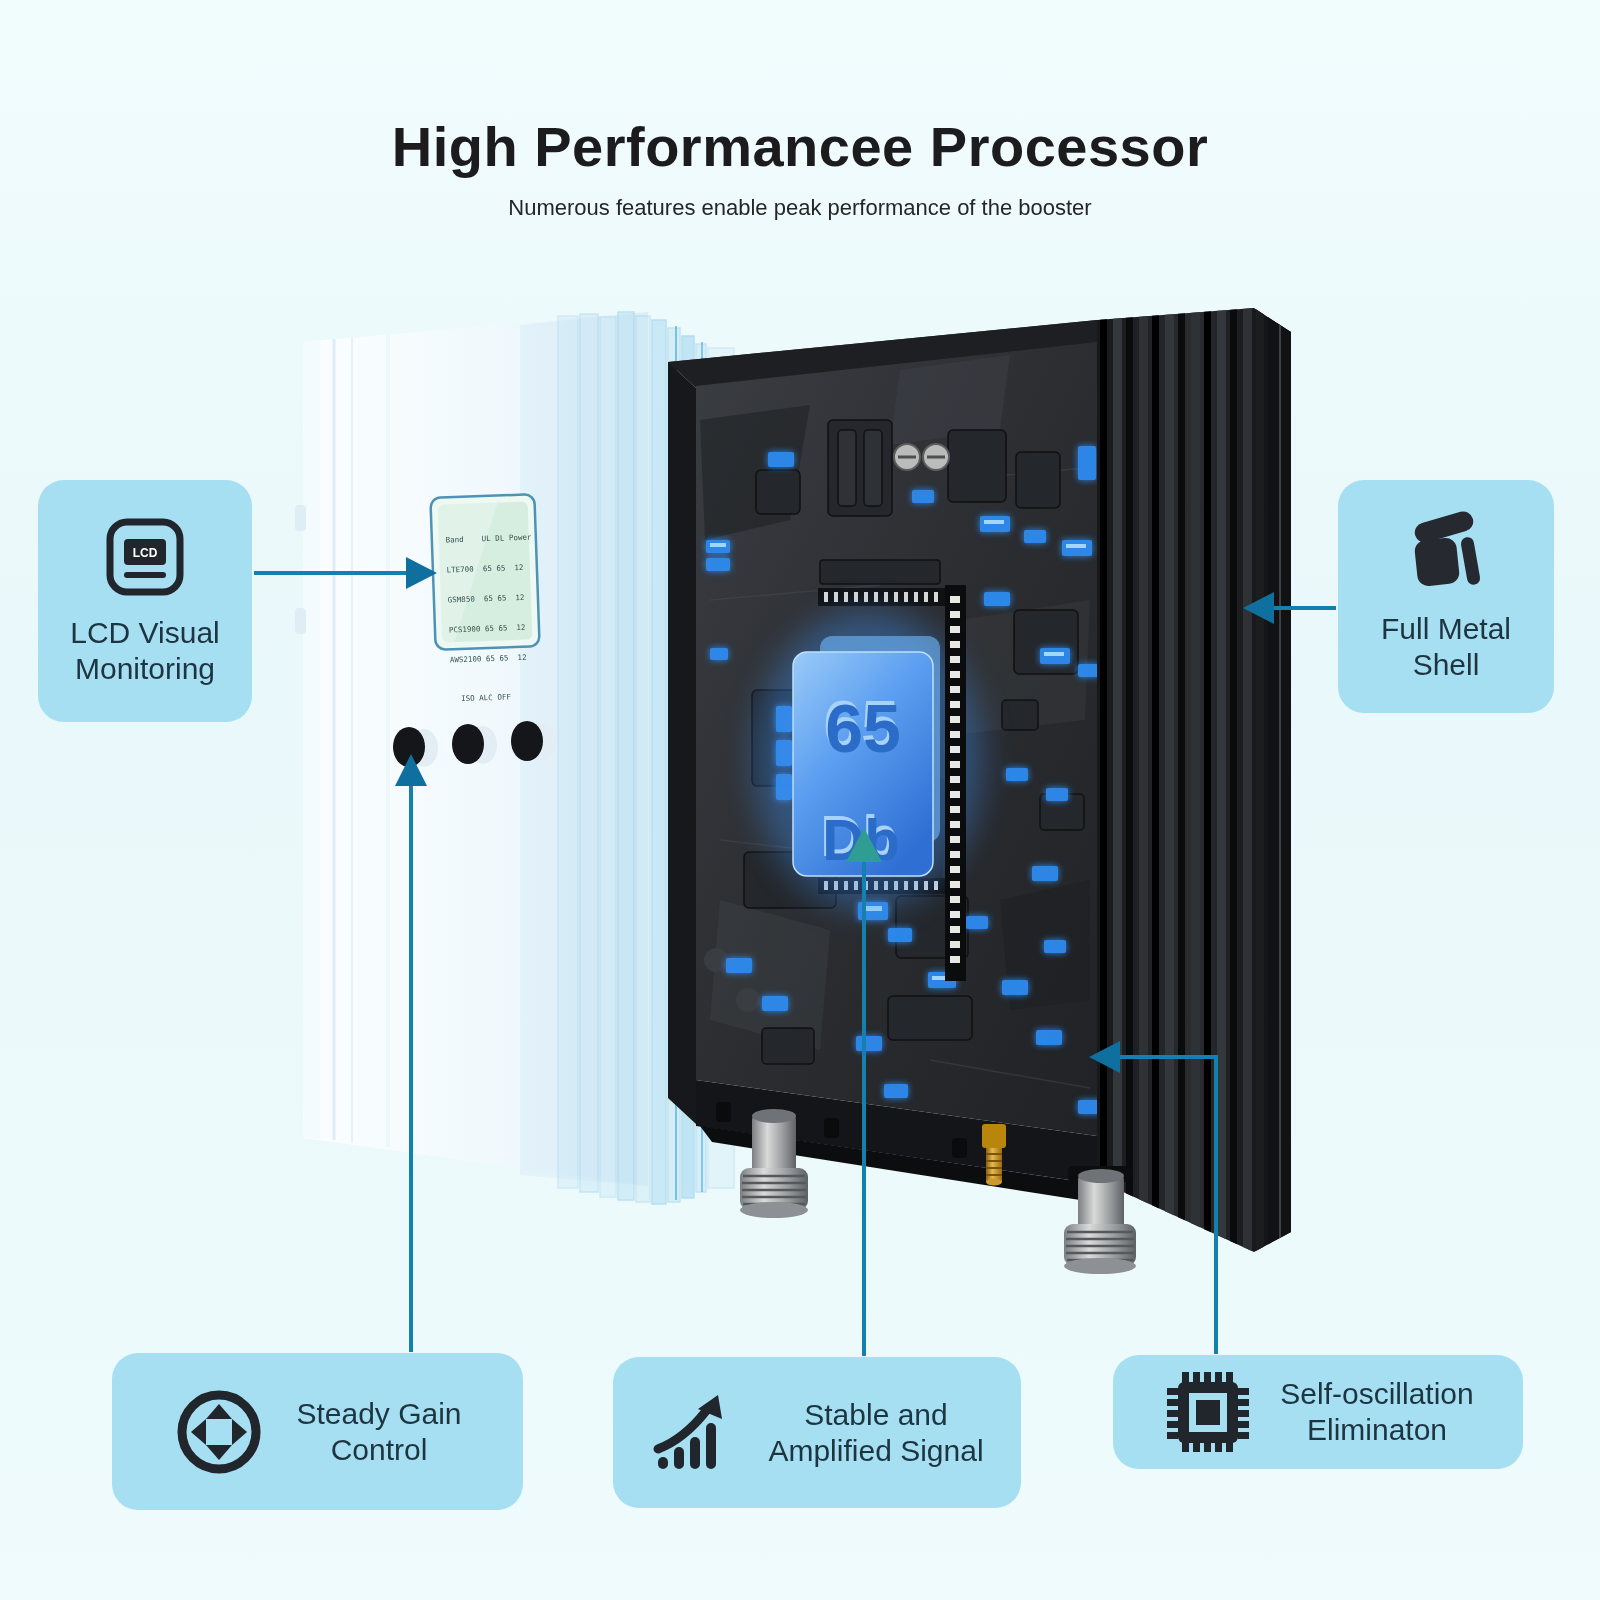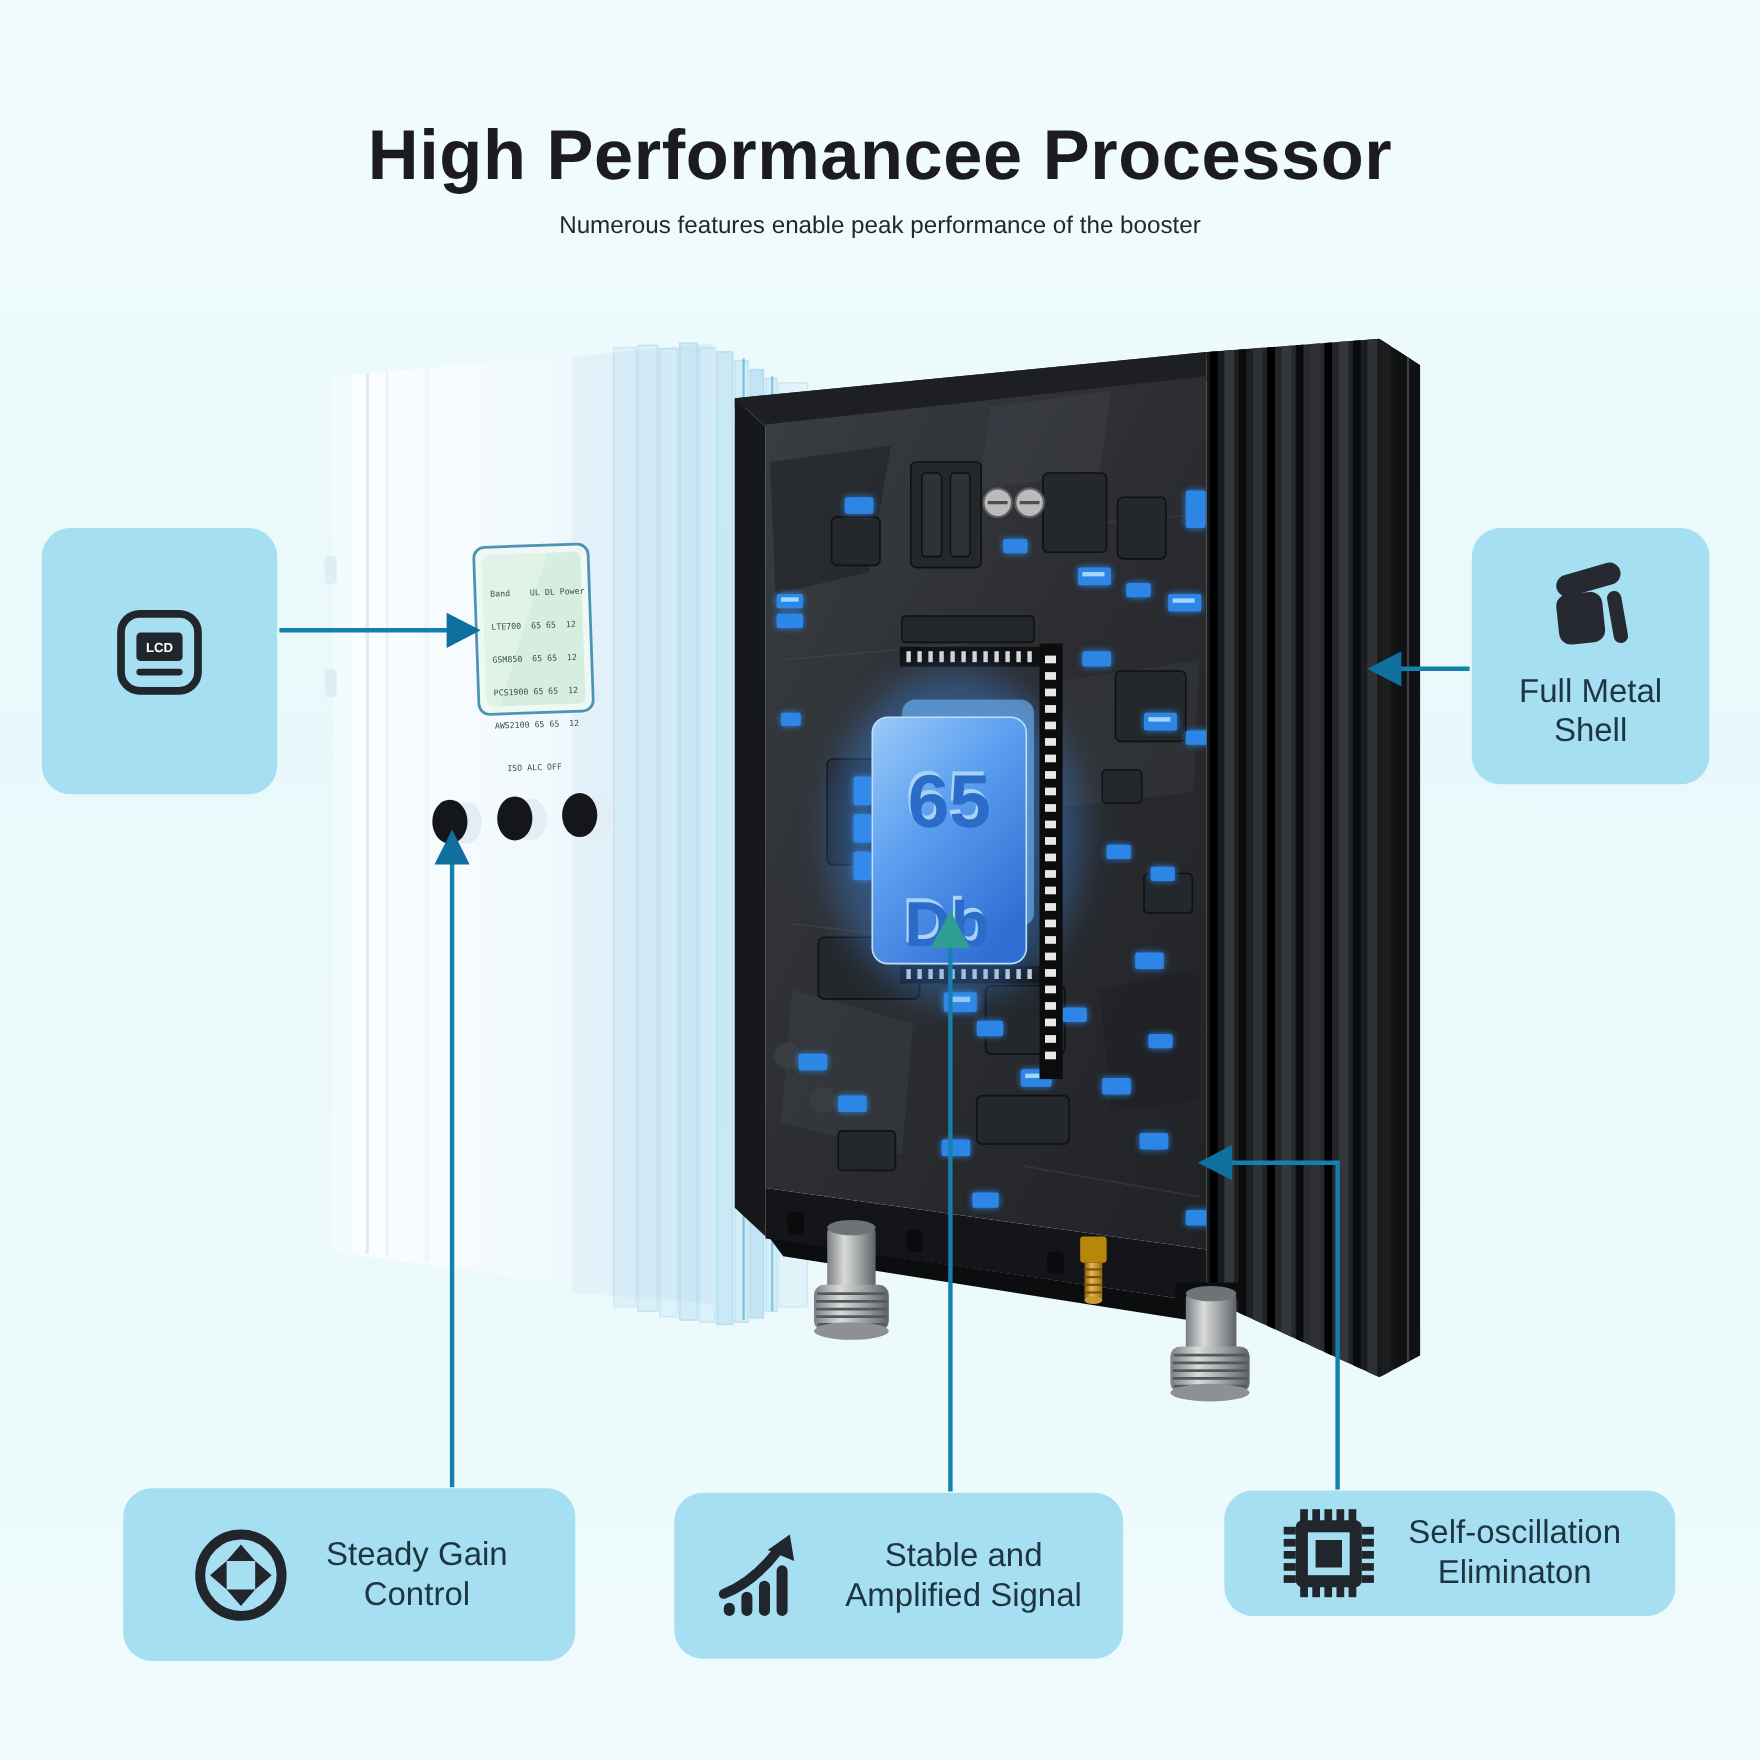--- a/index.html
+++ b/index.html
@@ -1,20 +1,20 @@
 <!DOCTYPE html>
 <html><head>
 <meta charset="utf-8">
 <style>
   html,body{margin:0;padding:0;}
   body{font-family:"Liberation Sans",sans-serif;}
   .stage{position:relative;width:1600px;height:1600px;overflow:hidden;
          background:linear-gradient(180deg,#f1fcfd 0%,#e9f8fa 42%,#effbfc 100%);}
   .hdr{position:absolute;left:0;top:0;width:1600px;text-align:center;z-index:4;}
-  .title{margin:6px;padding-top:98px;font-size:64px;font-weight:bold;color:#1c1c1e;letter-spacing:.5px;}
+  .title{margin:16px;padding-top:98px;font-size:56px;font-weight:bold;color:#1c1c1e;letter-spacing:.5px;}
   .subtitle{margin:14px 0 0 0;font-size:22px;font-weight:400;color:#26262a;}
   .devsvg{position:absolute;left:0;top:0;z-index:1;}
   
   .lcdtext{position:absolute;left:440px;top:506px;width:94px;height:136px;z-index:2;
            transform:rotate(-2deg);font-family:"DejaVu Sans Mono",monospace;font-size:7.5px;
            line-height:10px;color:#33544e;white-space:pre;padding:8px 0 0 7px;}
   .lcdtext .foot{margin-top:9px;padding-left:10px;}
   
   .box{position:absolute;background:#a6def2;border-radius:26px;color:#1d3540;z-index:3;
        display:flex;align-items:center;justify-content:center;}
@@ -377,20 +377,24 @@
     <div class="foot">ISO ALC OFF</div>
   </div>
 
   <div class="box vert" id="box-lcd">
     <svg class="icn" width="84" height="84" viewBox="0 0 84 84">
       <rect x="7" y="7" width="70" height="70" rx="17" fill="none" stroke="#20262b" stroke-width="7"></rect>
       <rect x="21" y="24" width="42" height="26" rx="4" fill="#20262b"></rect>
       <text x="42" y="42" text-anchor="middle" font-family="Liberation Sans,sans-serif" font-size="12" font-weight="bold" fill="#ffffff">LCD</text>
       <rect x="21" y="57" width="42" height="6" rx="3" fill="#20262b"></rect>
     </svg>
+    <div class="lbl">
+      <div>LCD Visual</div>
+      <div>Monitoring</div>
+    </div>
   </div>
 
   <div class="box vert" id="box-shell">
     <svg class="icn" width="84" height="84" viewBox="0 0 84 84">
       <g fill="#262a30">
         <rect x="10" y="6" width="60" height="20" rx="10" transform="rotate(-16 40 16)"></rect>
         <rect x="12" y="28" width="42" height="46" rx="11" transform="rotate(-6 33 51)"></rect>
         <rect x="60" y="26" width="13" height="48" rx="6.5" transform="rotate(-10 66 50)"></rect>
       </g>
     </svg>

